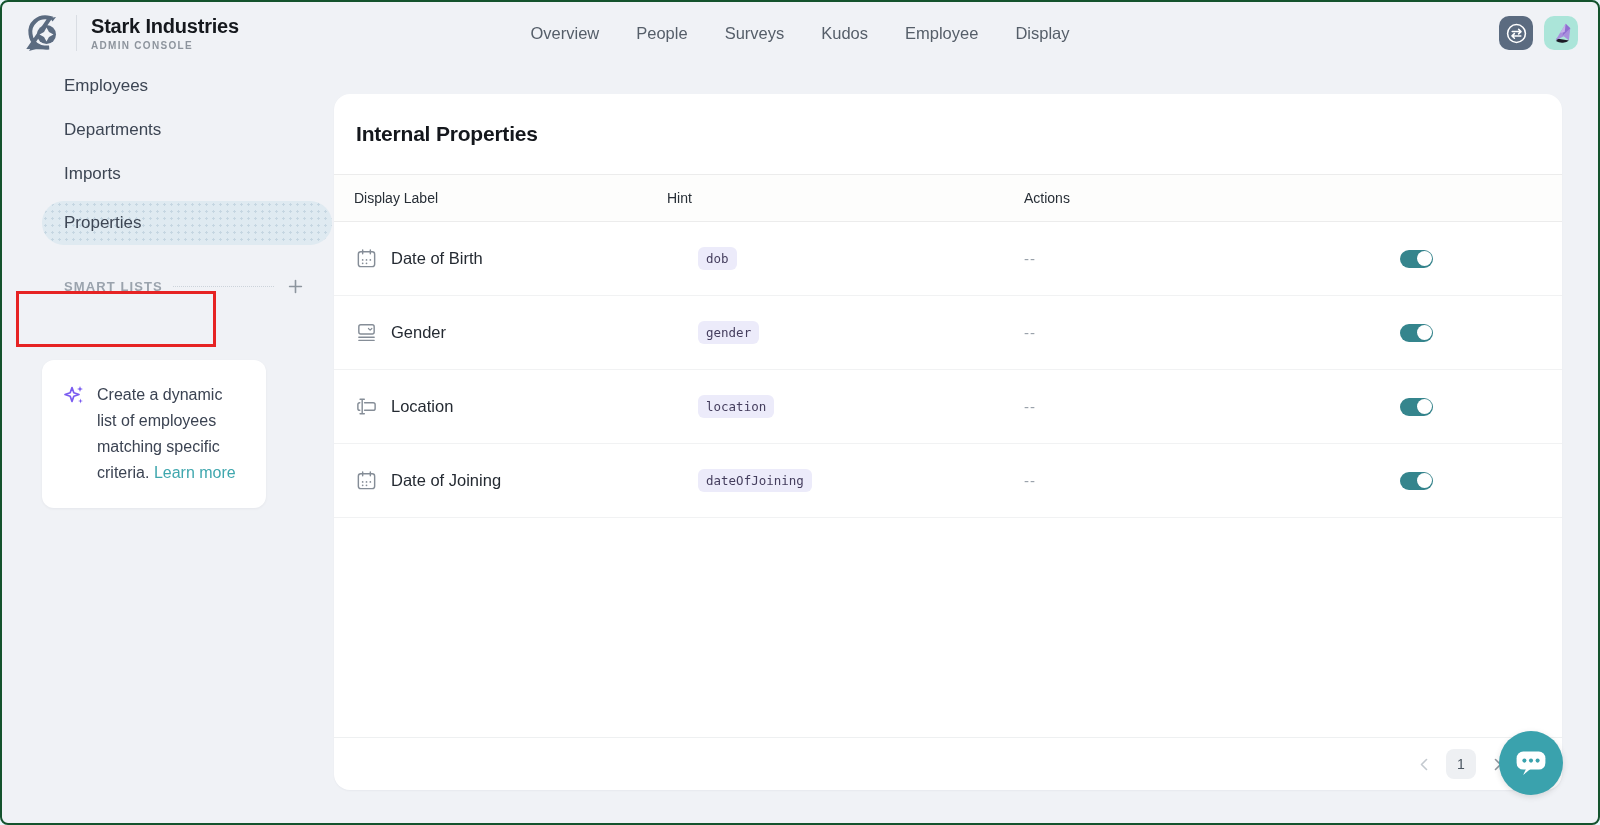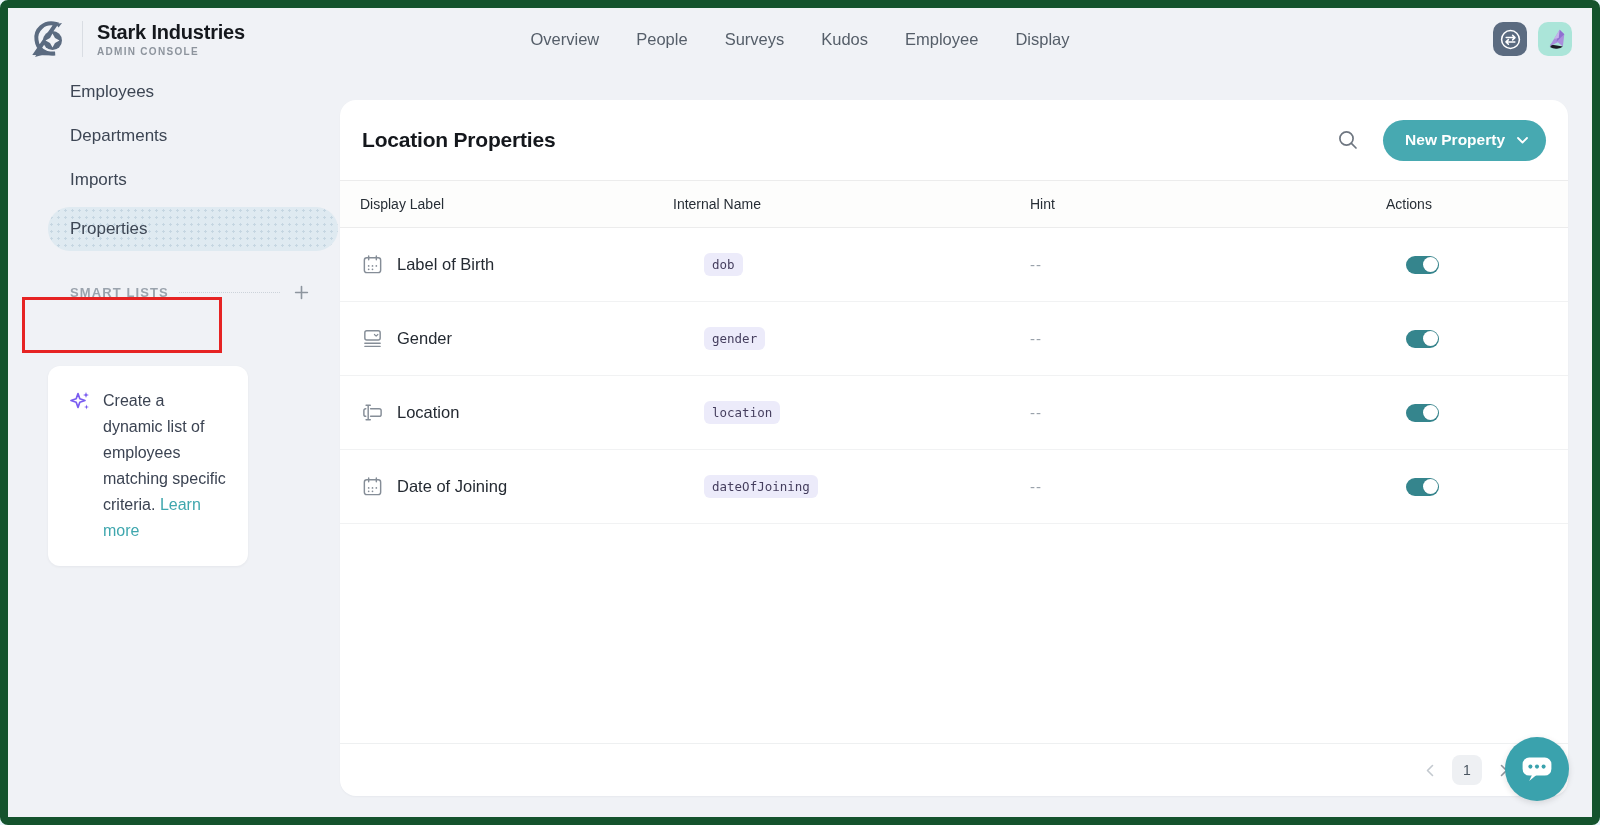--- a/index.html
+++ b/index.html
@@ -1,19 +1,19 @@
 <!DOCTYPE html>
 <html><head>
 <meta charset="utf-8">
 <style>
   * { margin:0; padding:0; box-sizing:border-box; }
   html,body { width:1600px; height:825px; font-family:"Liberation Sans", sans-serif; background:#e9f6fb; }
   .frame {
     position:relative; width:1600px; height:825px; overflow:hidden;
-    border:8px solid #14532d; border-radius:8px; background:#f0f2f6;
+    border:2px solid #14532d; border-radius:8px; background:#f0f2f6;
   }
 
   
   .topbar { position:relative; height:62px; display:flex; align-items:center; padding:0 20px 0 22px; }
   .brand { display:flex; align-items:center; gap:0; z-index:2; }
   .brand-logo { width:42px; height:42px; display:flex; align-items:center; justify-content:center; }
   .brand-divider { width:1px; height:36px; background:#d9dde3; margin:0 14px 0 10px; }
   .brand-title { font-size:20px; font-weight:700; color:#15181d; letter-spacing:-.2px; line-height:22px; }
   .brand-subtitle { font-size:10px; font-weight:600; letter-spacing:1.3px; color:#8d949d; margin-top:3px; }
   .topnav { position:absolute; left:0; right:0; top:0; height:62px; display:flex; align-items:center; justify-content:center; gap:37px; }
@@ -34,21 +34,21 @@
     background-size:7px 7px; z-index:0;
   }
   .side-item.active .side-label { position:relative; z-index:1; }
   .annotation-box { position:absolute; left:14px; top:289px; width:200px; height:56px; border:3px solid #e62323; z-index:20; pointer-events:none; }
 
   .smartlists-row { display:flex; align-items:center; margin:32px 24px 0 38px; }
   .smartlists-label { font-size:13px; font-weight:600; letter-spacing:1.1px; color:#9aa3ad; white-space:nowrap; }
   .smartlists-line { flex:1; border-top:1.5px dotted #ccd3da; margin:0 12px 0 10px; }
   .smartlists-plus { width:18px; height:18px; display:flex; align-items:center; justify-content:center; cursor:pointer; }
 
-  .smart-card { position:absolute; left:40px; top:358px; width:200px; background:#fff; border-radius:12px; padding:22px 20px 22px 20px; box-shadow:0 1px 3px rgba(16,24,40,.05); display:flex; gap:11px; }
+  .smart-card { position:absolute; left:40px; top:358px; width:224px; background:#fff; border-radius:12px; padding:22px 20px 22px 20px; box-shadow:0 1px 3px rgba(16,24,40,.05); display:flex; gap:11px; }
   .smart-card .spark { flex:0 0 24px; margin-top:1px; }
   .smart-card .smart-text { font-size:16px; line-height:26px; color:#3b4352; }
   .smart-card .learn-more { color:#3fa7ae; cursor:pointer; }
 
   
   .main-card { position:absolute; left:332px; top:92px; width:1228px; height:696px; background:#fff; border-radius:16px; box-shadow:0 1px 2px rgba(16,24,40,.04); }
   .card-header { height:80px; display:flex; align-items:center; padding:0 22px 0 22px; }
   .page-title { font-size:21px; font-weight:700; color:#14171c; letter-spacing:-.2px; }
   .header-right { margin-left:auto; display:flex; align-items:center; gap:22px; }
   .search-btn { width:26px; height:26px; display:flex; align-items:center; justify-content:center; cursor:pointer; }
@@ -160,60 +160,43 @@
         <path d="M18 3 L18.8 5.2 L21 6 L18.8 6.8 L18 9 L17.2 6.8 L15 6 L17.2 5.2 Z" fill="#7a5cf0"></path>
         <path d="M18.5 15.5 L19.1 17.4 L21 18 L19.1 18.6 L18.5 20.5 L17.9 18.6 L16 18 L17.9 17.4 Z" fill="#7a5cf0"></path>
       </svg>
     </span>
     <span class="smart-text"><span>Create a dynamic list of employees matching specific criteria. </span><span class="learn-more">Learn more</span></span>
   </div>
 
   <section class="main-card">
 
     <div class="card-header">
-      <h1 class="page-title">Location Properties</h1>
-      <div class="header-right">
-        <span class="search-btn">
-          <svg width="24" height="24" viewBox="0 0 24 24" fill="none" stroke="#6e7680" stroke-width="1.7" stroke-linecap="round">
-            <circle cx="10.5" cy="10.5" r="6.6"></circle>
-            <path d="M15.4 15.4 L20 20"></path>
-          </svg>
-        </span>
-        <button class="new-property-btn">
-          <span>New Property</span>
-          <span style="display:flex;">
-            <svg width="11" height="7" viewBox="0 0 11 7" fill="none" stroke="#ffffff" stroke-width="1.8" stroke-linecap="round" stroke-linejoin="round">
-              <path d="M1 1 L5.5 5.5 L10 1"></path>
-            </svg>
-          </span>
-        </button>
-      </div>
+      <h1 class="page-title">Internal Properties</h1>
     </div>
 
     <div class="thead">
       <span class="th">Display Label</span>
-      <span class="th">Internal Name</span>
       <span class="th">Hint</span>
       <span class="th">Actions</span>
     </div>
 
     <div class="trow">
       <span class="cell-label">
         <span class="row-icon">
           <svg width="23" height="23" viewBox="0 0 24 24" fill="none" stroke="#858d97" stroke-width="1.5" stroke-linecap="round">
             <rect x="3.5" y="5" width="17" height="15.5" rx="2.5"></rect>
             <path d="M8 3 V7 M16 3 V7"></path>
             <circle cx="8" cy="13.5" r=".9" fill="#858d97" stroke="none"></circle>
               <circle cx="12" cy="13.5" r=".9" fill="#858d97" stroke="none"></circle>
               <circle cx="16" cy="13.5" r=".9" fill="#858d97" stroke="none"></circle>
             <circle cx="8" cy="17" r=".9" fill="#858d97" stroke="none"></circle>
               <circle cx="12" cy="17" r=".9" fill="#858d97" stroke="none"></circle>
           </svg>
         </span>
-        <span>Label of Birth</span>
+        <span>Date of Birth</span>
       </span>
       <span class="badge">dob</span>
       <span class="hint">--</span>
       <span class="toggle on"></span>
     </div>
 
     <div class="trow">
       <span class="cell-label">
         <span class="row-icon">
           <svg width="23" height="23" viewBox="0 0 24 24" fill="none" stroke="#858d97" stroke-width="1.5" stroke-linecap="round" stroke-linejoin="round">

